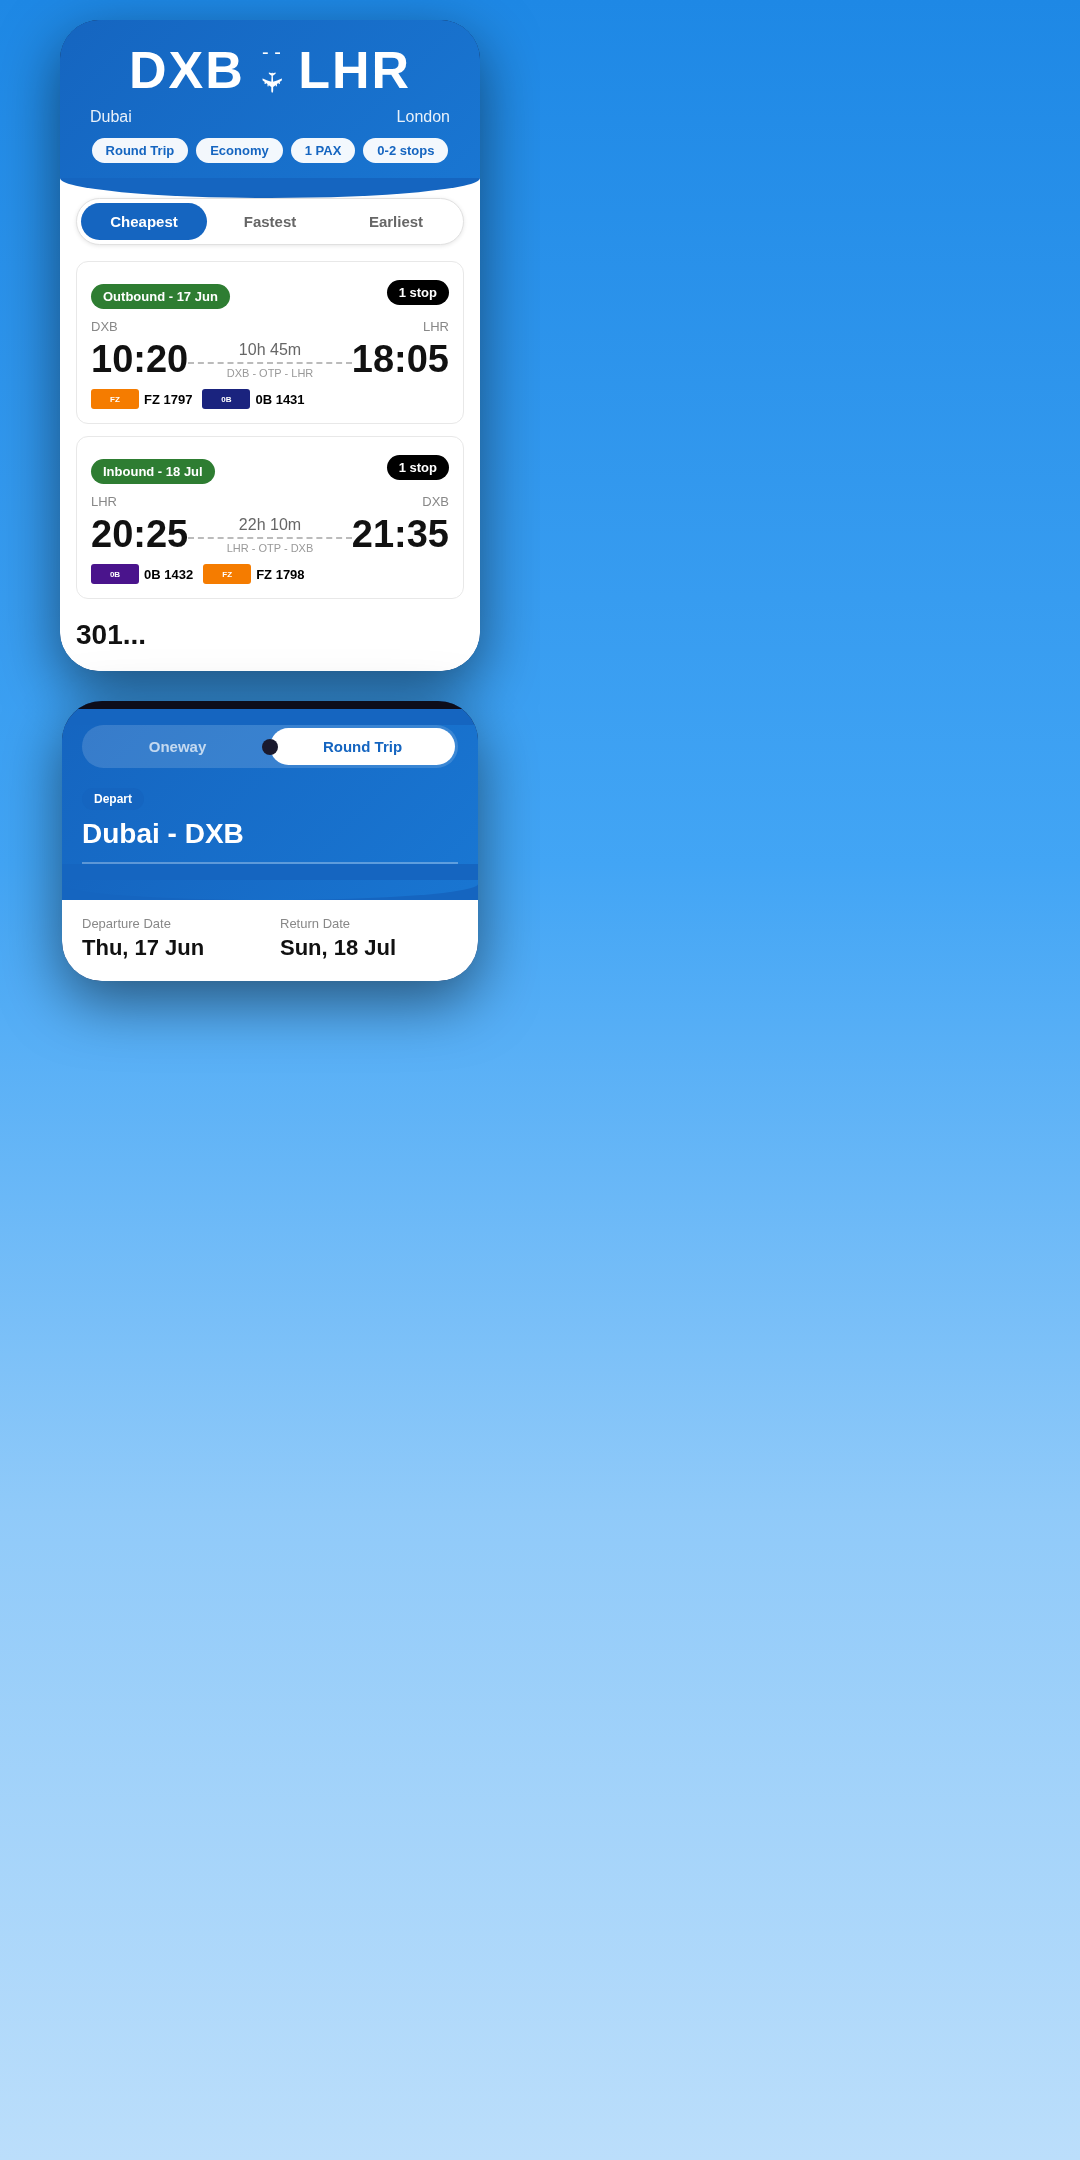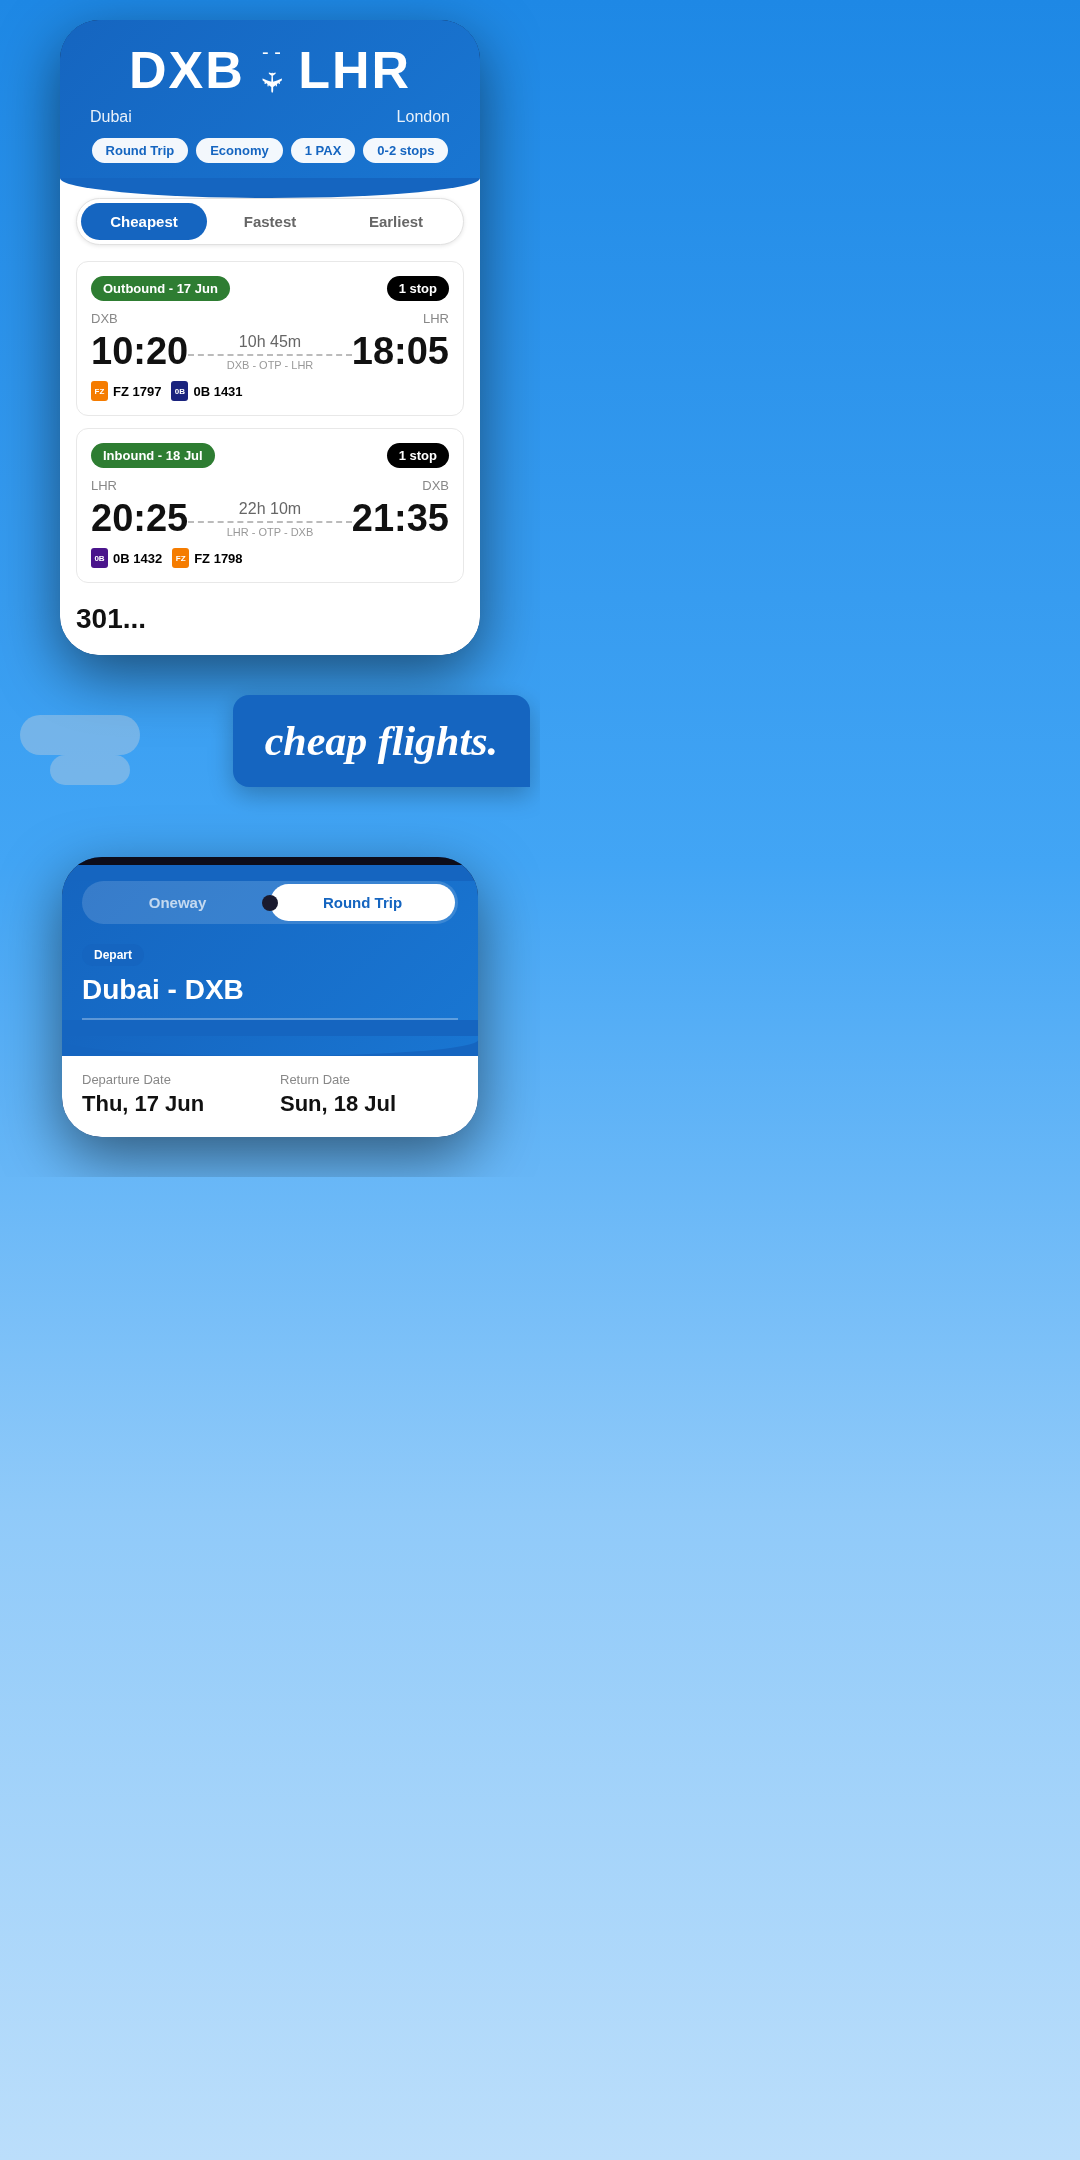--- a/index.html
+++ b/index.html
@@ -163,20 +163,21 @@
       margin-bottom: 10px;
     }
 
     .route-badge {
       background: #2e7d32;
       color: white;
       border-radius: 20px;
       padding: 5px 12px;
       font-size: 13px;
       font-weight: 600;
+      margin-top: 8px;
     }
 
     .stops-badge {
       background: #000000;
       color: white;
       border-radius: 20px;
       padding: 5px 12px;
       font-size: 13px;
       font-weight: 600;
     }
@@ -232,21 +233,21 @@
 
     .airline-tag {
       display: flex;
       align-items: center;
       gap: 5px;
       font-size: 13px;
       font-weight: 600;
     }
 
     .airline-logo {
-      width: 17px;
+      width: 48px;
       height: 20px;
       border-radius: 3px;
       display: flex;
       align-items: center;
       justify-content: center;
       font-size: 8px;
       font-weight: 900;
       color: white;
     }
 
@@ -479,28 +480,20 @@
               </div>
             </div>
           </div>
 
           <div style="text-align:left; font-size:28px; font-weight:900; color:#111; padding: 8px 0 4px 0;">301...</div>
         </div>
       </div>
     </div>
   </div>
 
-  <div style="width:100%; display:flex; justify-content:flex-end; padding: 40px 10px 40px 10px; position:relative;">
-
-    <div style="position:absolute; left:20px; top:60px; width:120px; height:40px; background:rgba(200,210,220,0.4); border-radius:50px;"></div>
-    <div style="position:absolute; left:50px; top:100px; width:80px; height:30px; background:rgba(200,210,220,0.4); border-radius:50px;"></div>
-    <div class="cheap-bubble">
-      <span class="cheap-text">cheap flights.</span>
-    </div>
-  </div>
 
   <div class="phone2">
     <div class="phone2-inner">
 
       <div style="height:8px; background:#0d0d1a;"></div>
 
       <div style="background: linear-gradient(135deg, #1565c0 0%, #1976d2 100%); padding-bottom: 0;">
 
         <div class="trip-toggle">
           <div class="trip-toggle-option">Oneway</div>

